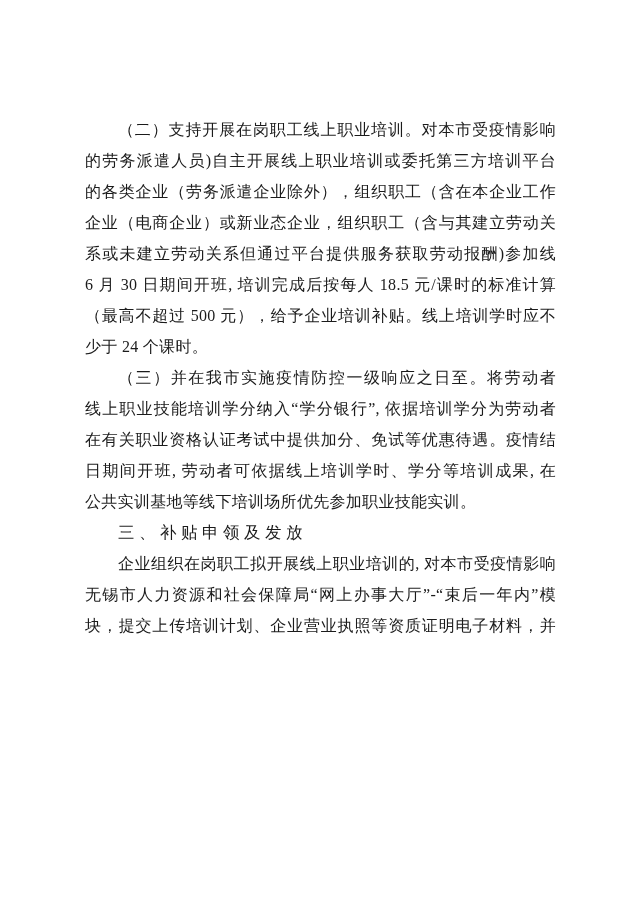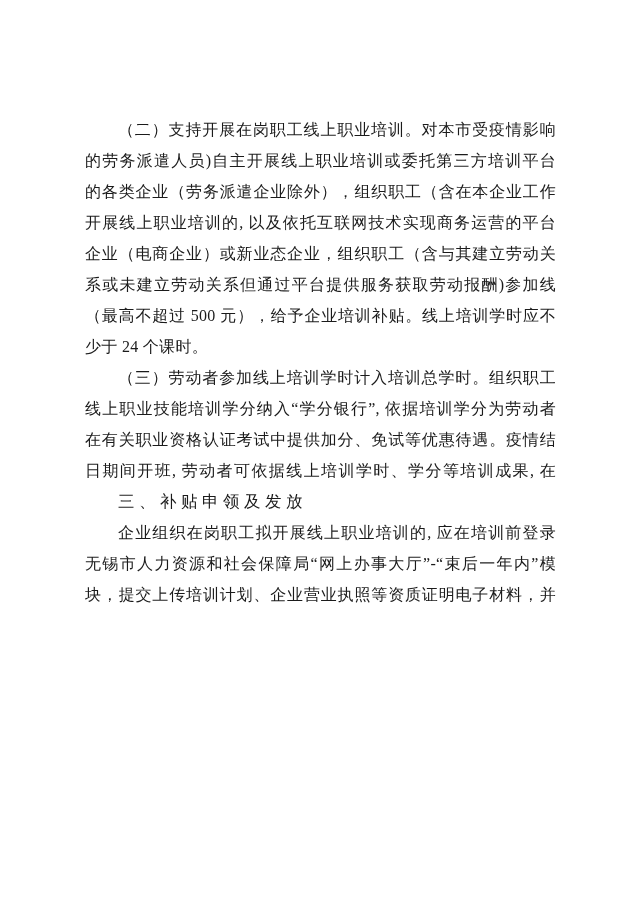--- a/index.html
+++ b/index.html
@@ -54,33 +54,34 @@
 </style>
 </head>
 <body>
 
 <div class="page">
   <div class="text-block">
 
     <div class="line indent">（二）支持开展在岗职工线上职业培训。对本市受疫情影响</div>
     <div class="line">的劳务派遣人员)自主开展线上职业培训或委托第三方培训平台</div>
     <div class="line">的各类企业（劳务派遣企业除外），组织职工（含在本企业工作</div>
-    <div class="line">开展线上职业培训的, 以及依托互联网技术实现商务运营的平台</div>
     <div class="line">企业（电商企业）或新业态企业，组织职工（含与其建立劳动关</div>
     <div class="line">系或未建立劳动关系但通过平台提供服务获取劳动报酬)参加线</div>
+    <div class="line">6 月 30 日期间开班, 培训完成后按每人 18.5 元/课时的标准计算</div>
     <div class="line">（最高不超过 500 元），给予企业培训补贴。线上培训学时应不</div>
     <div class="line end">少于 24 个课时。</div>
 
-    <div class="line indent">（三）劳动者参加线上培训学时计入培训总学时。组织职工</div>
+    <div class="line indent">（三）并在我市实施疫情防控一级响应之日至。将劳动者</div>
     <div class="line">线上职业技能培训学分纳入“学分银行”, 依据培训学分为劳动者</div>
     <div class="line">在有关职业资格认证考试中提供加分、免试等优惠待遇。疫情结</div>
     <div class="line">日期间开班, 劳动者可依据线上培训学时、学分等培训成果, 在</div>
+    <div class="line end">公共实训基地等线下培训场所优先参加职业技能实训。</div>
 
     <div class="line heading indent">三、补贴申领及发放</div>
 
-    <div class="line indent">企业组织在岗职工拟开展线上职业培训的, 应在培训前登录</div>
+    <div class="line indent">企业组织在岗职工拟开展线上职业培训的, 对本市受疫情影响</div>
     <div class="line">无锡市人力资源和社会保障局“网上办事大厅”-“束后一年内”模</div>
     <div class="line">块，提交上传培训计划、企业营业执照等资质证明电子材料，并</div>
 
   </div>
 
   <div class="footer">- 4 -</div>
 </div>
 
 </body></html>

